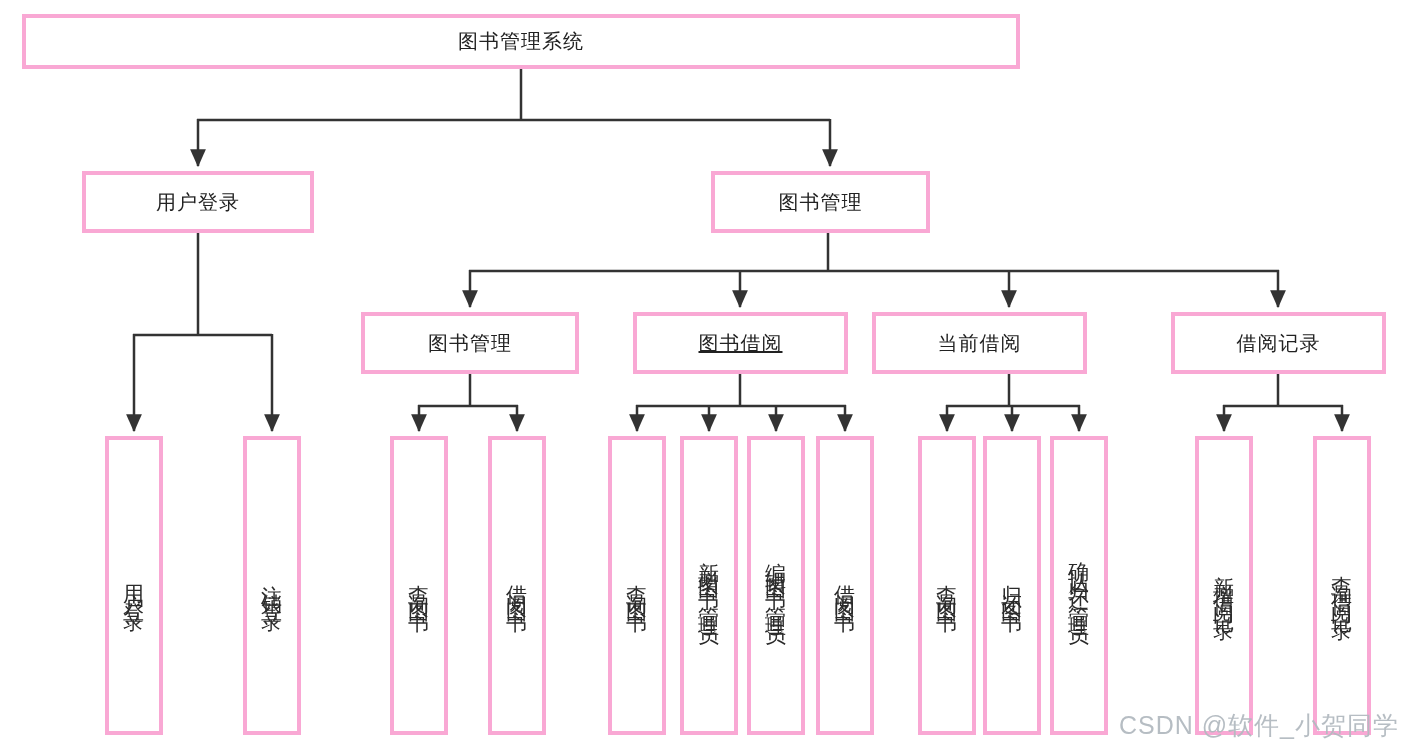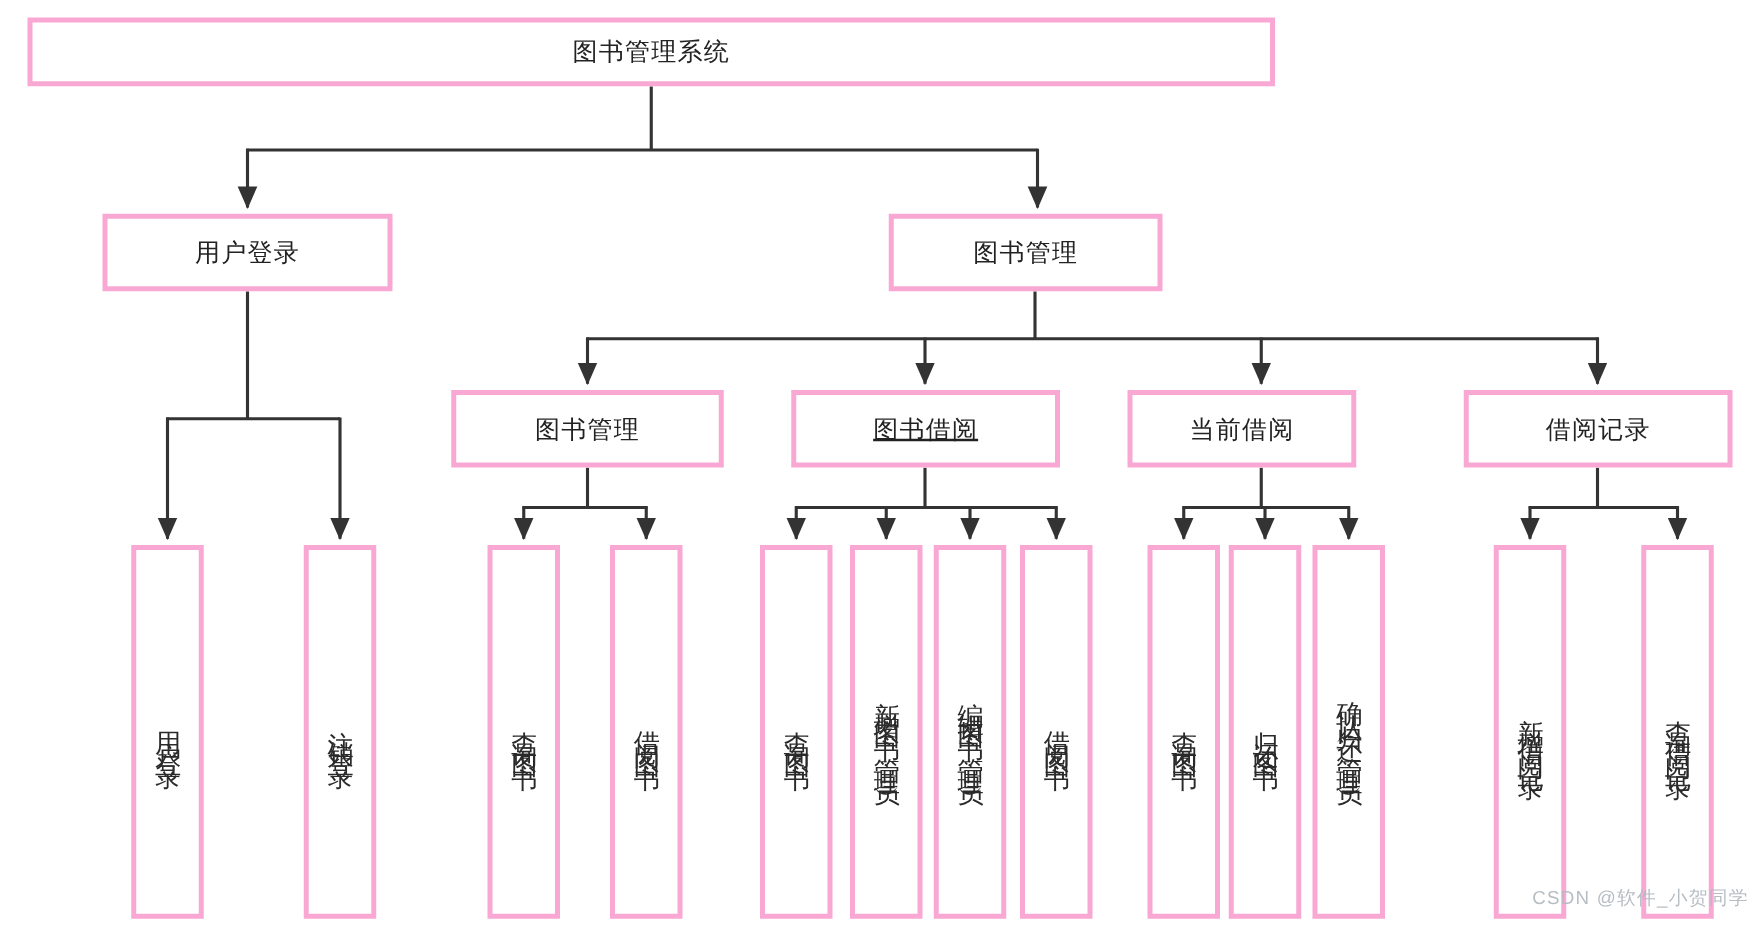--- a/index.html
+++ b/index.html
@@ -52,23 +52,23 @@
     writing-mode: vertical-rl;
     text-orientation: mixed;
     font-size: 21px;
     letter-spacing: 9px;
     line-height: 1;
     color: #2a2a2a;
   }
   .watermark {
     position: absolute;
     right: 6px;
-    bottom: 19px;
+    bottom: 5px;
     z-index: 3;
-    font-size: 15px;
+    font-size: 25px;
     color: rgba(178, 185, 192, 0.95);
     letter-spacing: 1px;
     pointer-events: none;
   }
 </style>
 </head>
 <body>
 
 <div id="stage">
 
@@ -122,21 +122,21 @@
     </g>
   </svg>
 
   <div class="node root-node">图书管理系统</div>
 
   <div class="node h-node" style="left:82px; top:171px; width:232px;">用户登录</div>
   <div class="node h-node" style="left:711px; top:171px; width:219px;">图书管理</div>
 
   <div class="node h-node" style="left:361px; top:312px; width:218px;">图书管理</div>
   <div class="node h-node" style="left:633px; top:312px; width:215px;text-decoration:underline;">图书借阅</div>
-  <div class="node h-node" style="left:902px; top:312px; width:183px;">当前借阅</div>
+  <div class="node h-node" style="left:872px; top:312px; width:215px;">当前借阅</div>
   <div class="node h-node" style="left:1171px; top:312px; width:215px;">借阅记录</div>
 
   <div class="node leaf" style="left:105px;">用户登录</div>
   <div class="node leaf" style="left:243px;">注销登录</div>
 
   <div class="node leaf" style="left:390px;">查询图书</div>
   <div class="node leaf" style="left:488px;">借阅图书</div>
 
   <div class="node leaf" style="left:608px;">查询图书</div>
   <div class="node leaf" style="left:680px;">新增图书（管理员）</div>

